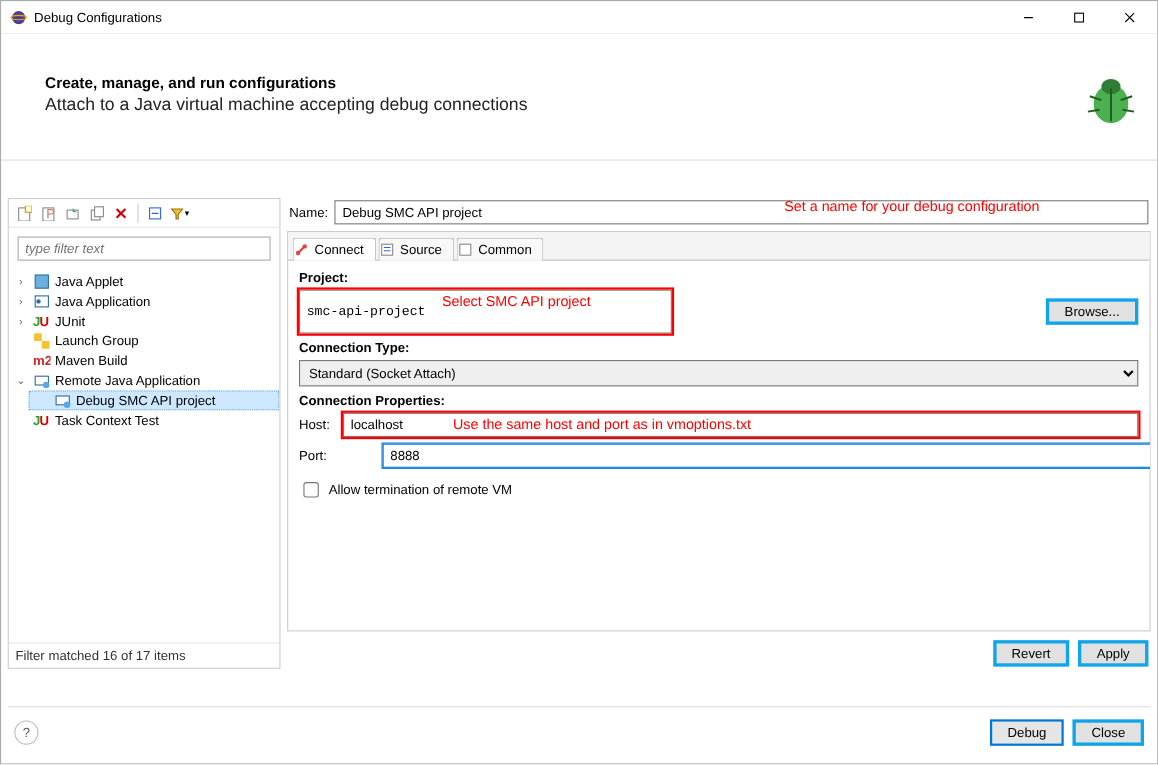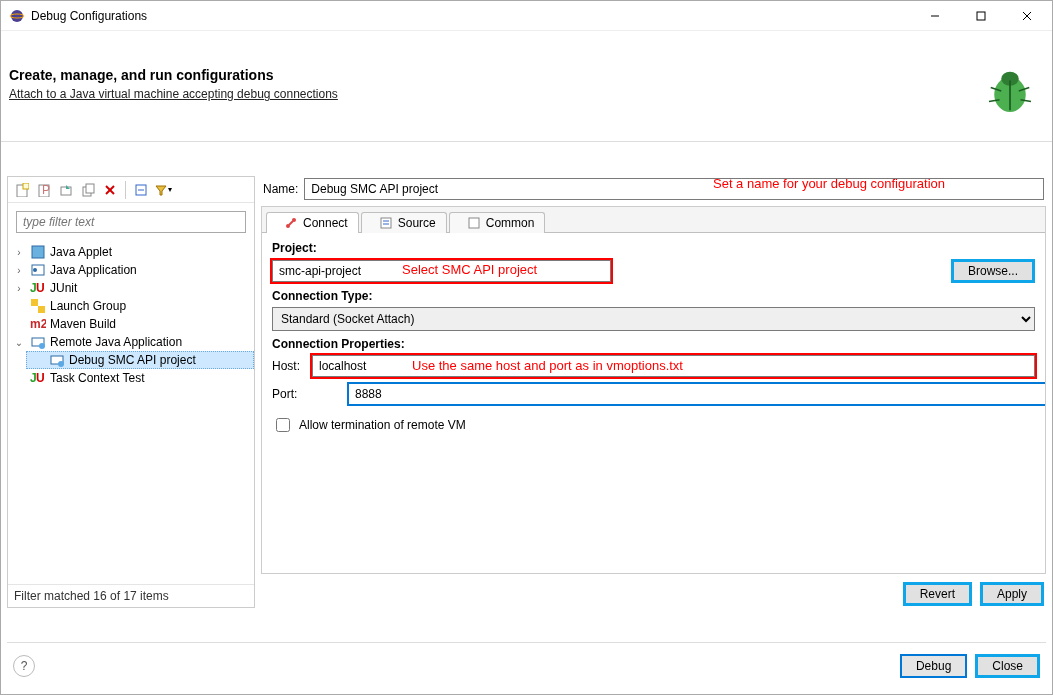--- a/index.html
+++ b/index.html
@@ -3,23 +3,23 @@
 <meta charset="utf-8">
 <style>
   * { box-sizing: border-box; font-family: "Segoe UI", Tahoma, sans-serif; font-size: 12px; }
   html, body { margin:0; padding:0; width:1053px; height:695px; background:#fff; color:#000; }
   .window { width:1053px; height:695px; border:1px solid #aaa; display:flex; flex-direction:column;gap:28px; }
   .titlebar { height:30px; display:flex; align-items:center; padding:0 2px 0 8px; border-bottom:1px solid #eee; }
   .titlebar .title-icon { width:16px; height:16px; margin-right:6px; }
   .titlebar .title { flex:0 0 auto; }
   .titlebar .spacer { flex:1; }
   .winbtn { width:46px; height:30px; display:flex; align-items:center; justify-content:center; }
-  .header-area { padding:8px 14px 6px 8px; position:relative; }
+  .header-area { padding:8px 14px 6px 8px; position:relative;margin-left:32px; }
   .header-area h1 { font-size:14px; font-weight:bold; margin:0 0 4px 0; }
-  .header-area .sub { font-size:12px; color:#222;text-decoration:underline; }
+  .header-area .sub { font-size:16px; color:#222; }
   .bug { position:absolute; right:14px; top:4px; width:56px; height:56px; }
   .hr { border-top:1px solid #ddd; margin:6px 0 0 0; }
   .body { flex:1; display:flex; padding:6px 6px 0 6px; gap:6px; min-height:0; }
   .left { width:248px; display:flex; flex-direction:column; border:1px solid #ccc; }
   .toolbar { height:26px; display:flex; align-items:center; gap:2px; padding:2px 4px; border-bottom:1px solid #e5e5e5; }
   .tbtn { width:20px; height:20px; display:flex; align-items:center; justify-content:center; border-radius:2px; }
   .tsep { width:1px; height:18px; background:#ccc; margin:0 3px; }
   .filter { margin:8px; }
   .filter input { width:100%; height:22px; padding:2px 6px; border:1px solid #a9a9a9; font-style:italic; color:#555; }
   .tree { flex:1; overflow:auto; padding:2px 0; }
@@ -27,26 +27,26 @@
   .tree-item.sel { background:#cde8ff; border:1px dotted #6aa9e0; }
   .tw { width:14px; text-align:center; color:#666; font-size:10px; }
   .icon16 { width:16px; height:16px; flex-shrink:0; }
   .tree-children { margin-left:18px; }
   .filter-status { border-top:1px solid #e5e5e5; padding:4px 6px; color:#333; }
   .right { flex:1; display:flex; flex-direction:column; min-width:0; }
   .name-row { display:flex; align-items:center; gap:6px; padding:2px 2px 6px 2px; }
   .name-row input { flex:1; height:22px; border:1px solid #7a7a7a; padding:2px 6px; }
   .panel { flex:1; border:1px solid #ccc; display:flex; flex-direction:column; background:#fff; min-height:0; }
   .tabs { display:flex; height:26px; align-items:flex-end; border-bottom:1px solid #bfbfbf; background:#f4f4f4; padding-left:4px; gap:0; }
-  .tab { display:flex; align-items:center; gap:5px; padding:3px 10px 3px 17px; border:1px solid #bfbfbf; border-bottom:none; background:#f8f8f8; position:relative; top:1px; border-radius:3px 3px 0 0; margin-right:2px; }
+  .tab { display:flex; align-items:center; gap:5px; padding:3px 10px 3px 0; border:1px solid #bfbfbf; border-bottom:none; background:#f8f8f8; position:relative; top:1px; border-radius:3px 3px 0 0; margin-right:2px; }
   .tab.active { background:#fff; }
   .panel-body { flex:1; padding:6px 10px 10px 10px; display:flex; flex-direction:column; gap:4px; overflow:auto; }
   .lbl { margin-top:2px;font-weight:bold; }
   .row { display:flex; align-items:center; gap:8px; }
-  .row input[type=text] { flex:1; height:22px; border:1px solid #7a7a7a; padding:2px 6px; }
+  .row input[type=text] { flex:1; height:40px; border:1px solid #7a7a7a; padding:2px 6px;font-family:Liberation Mono, monospace; }
   .btn { height:24px; padding:0 14px; border:3px solid #0ea5e9; background:#e1e1e1; cursor:default; }
   .btn.primary { border:2px solid #0078d7; background:#e5e5e5; }
   select { width:100%; height:24px; border:1px solid #7a7a7a; background:#efefef; padding:2px 4px; }
   .hp-grid { display:grid; grid-template-columns:40px 1fr; row-gap:6px; align-items:center; }
   .hp-grid input { height:22px; border:1px solid #7a7a7a; padding:2px 6px; width:100%; }
   .hp-grid input.focus { border:1px solid #0078d7; outline:1px solid #0078d7;margin-left:36px; }
   .chk { display:flex; align-items:center; gap:6px; margin-top:6px; }
   .chk input { width:14px; height:14px; }
   .actions-row { display:flex; justify-content:flex-end; gap:8px; padding:8px 2px 2px 2px; }
   .footer { height:46px; border-top:1px solid #ddd; margin:6px; display:flex; align-items:center; justify-content:space-between; padding:0 6px; }

